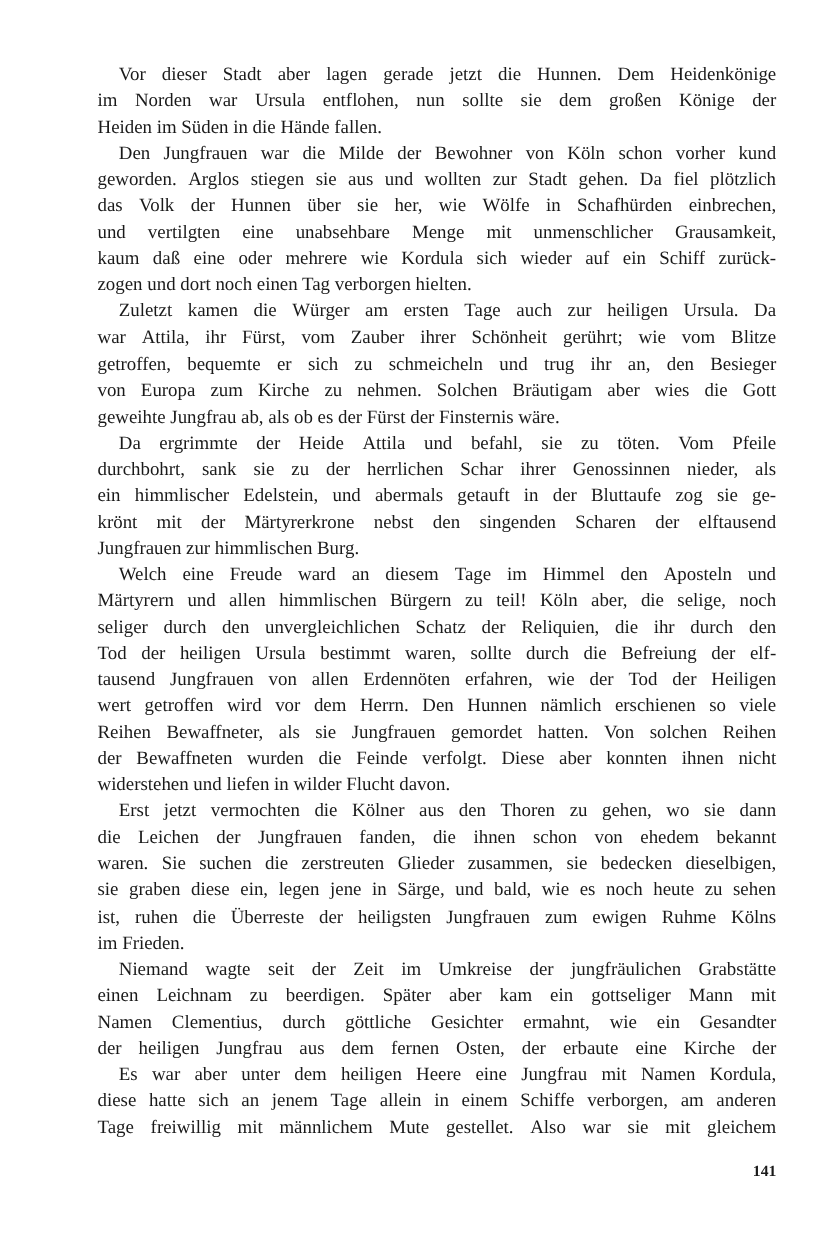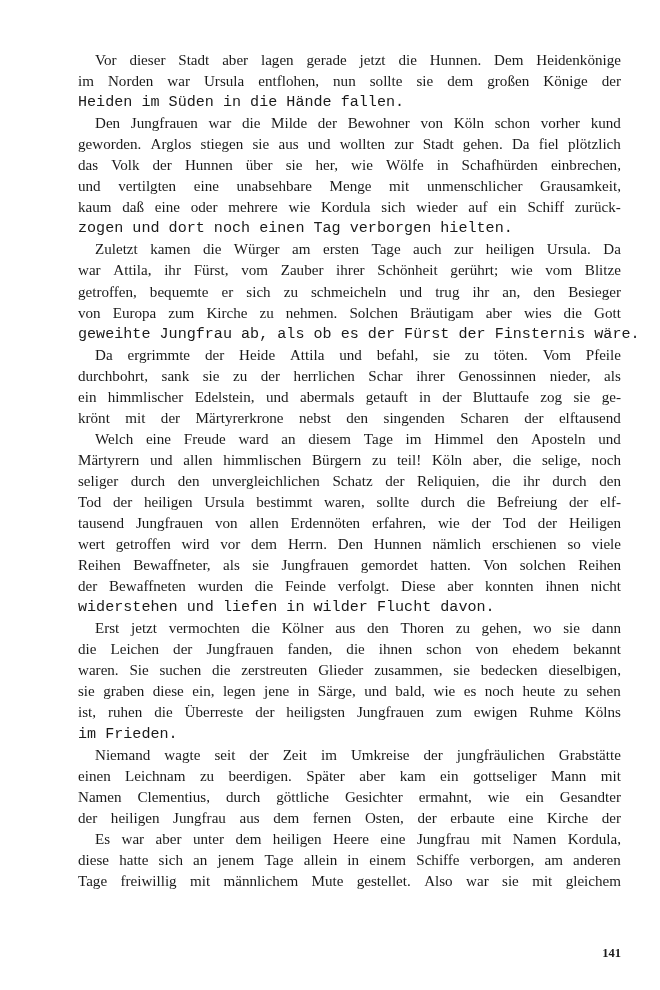--- a/index.html
+++ b/index.html
@@ -47,34 +47,32 @@
     justify-content: space-between;
   }
   .line.just.indent {
     padding-left: 17px;
     width: 526px;
   }
   .line.last {
     display: block;
     text-align: left;
     text-align-last: left;
-    font-family: Liberation Mono, monospace;
   }
   .folio {
     position: absolute;
     left: 0;
     top: 929px;
     width: 621px;
     text-align: right;
     font-size: 12.5px;
     font-weight: bold;
     line-height: 16px;
     font-family: "Liberation Serif", "DejaVu Serif", serif;
     color: #1a1a1a;
-    margin-top: 16px;
   }
 </style>
 </head>
 <body>
 
 <div class="page">
   <div class="text-block" id="body-root">
       <p class="para">
         <span class="line just indent">
           <span class="w">Vor</span>
@@ -282,20 +280,21 @@
           <span class="w">mit</span>
           <span class="w">der</span>
           <span class="w">Märtyrerkrone</span>
           <span class="w">nebst</span>
           <span class="w">den</span>
           <span class="w">singenden</span>
           <span class="w">Scharen</span>
           <span class="w">der</span>
           <span class="w">elftausend</span>
         </span>
+        <span class="line last">Jungfrauen zur himmlischen Burg.</span>
       </p>
       <p class="para">
         <span class="line just indent">
           <span class="w">Welch</span>
           <span class="w">eine</span>
           <span class="w">Freude</span>
           <span class="w">ward</span>
           <span class="w">an</span>
           <span class="w">diesem</span>
           <span class="w">Tage</span>

